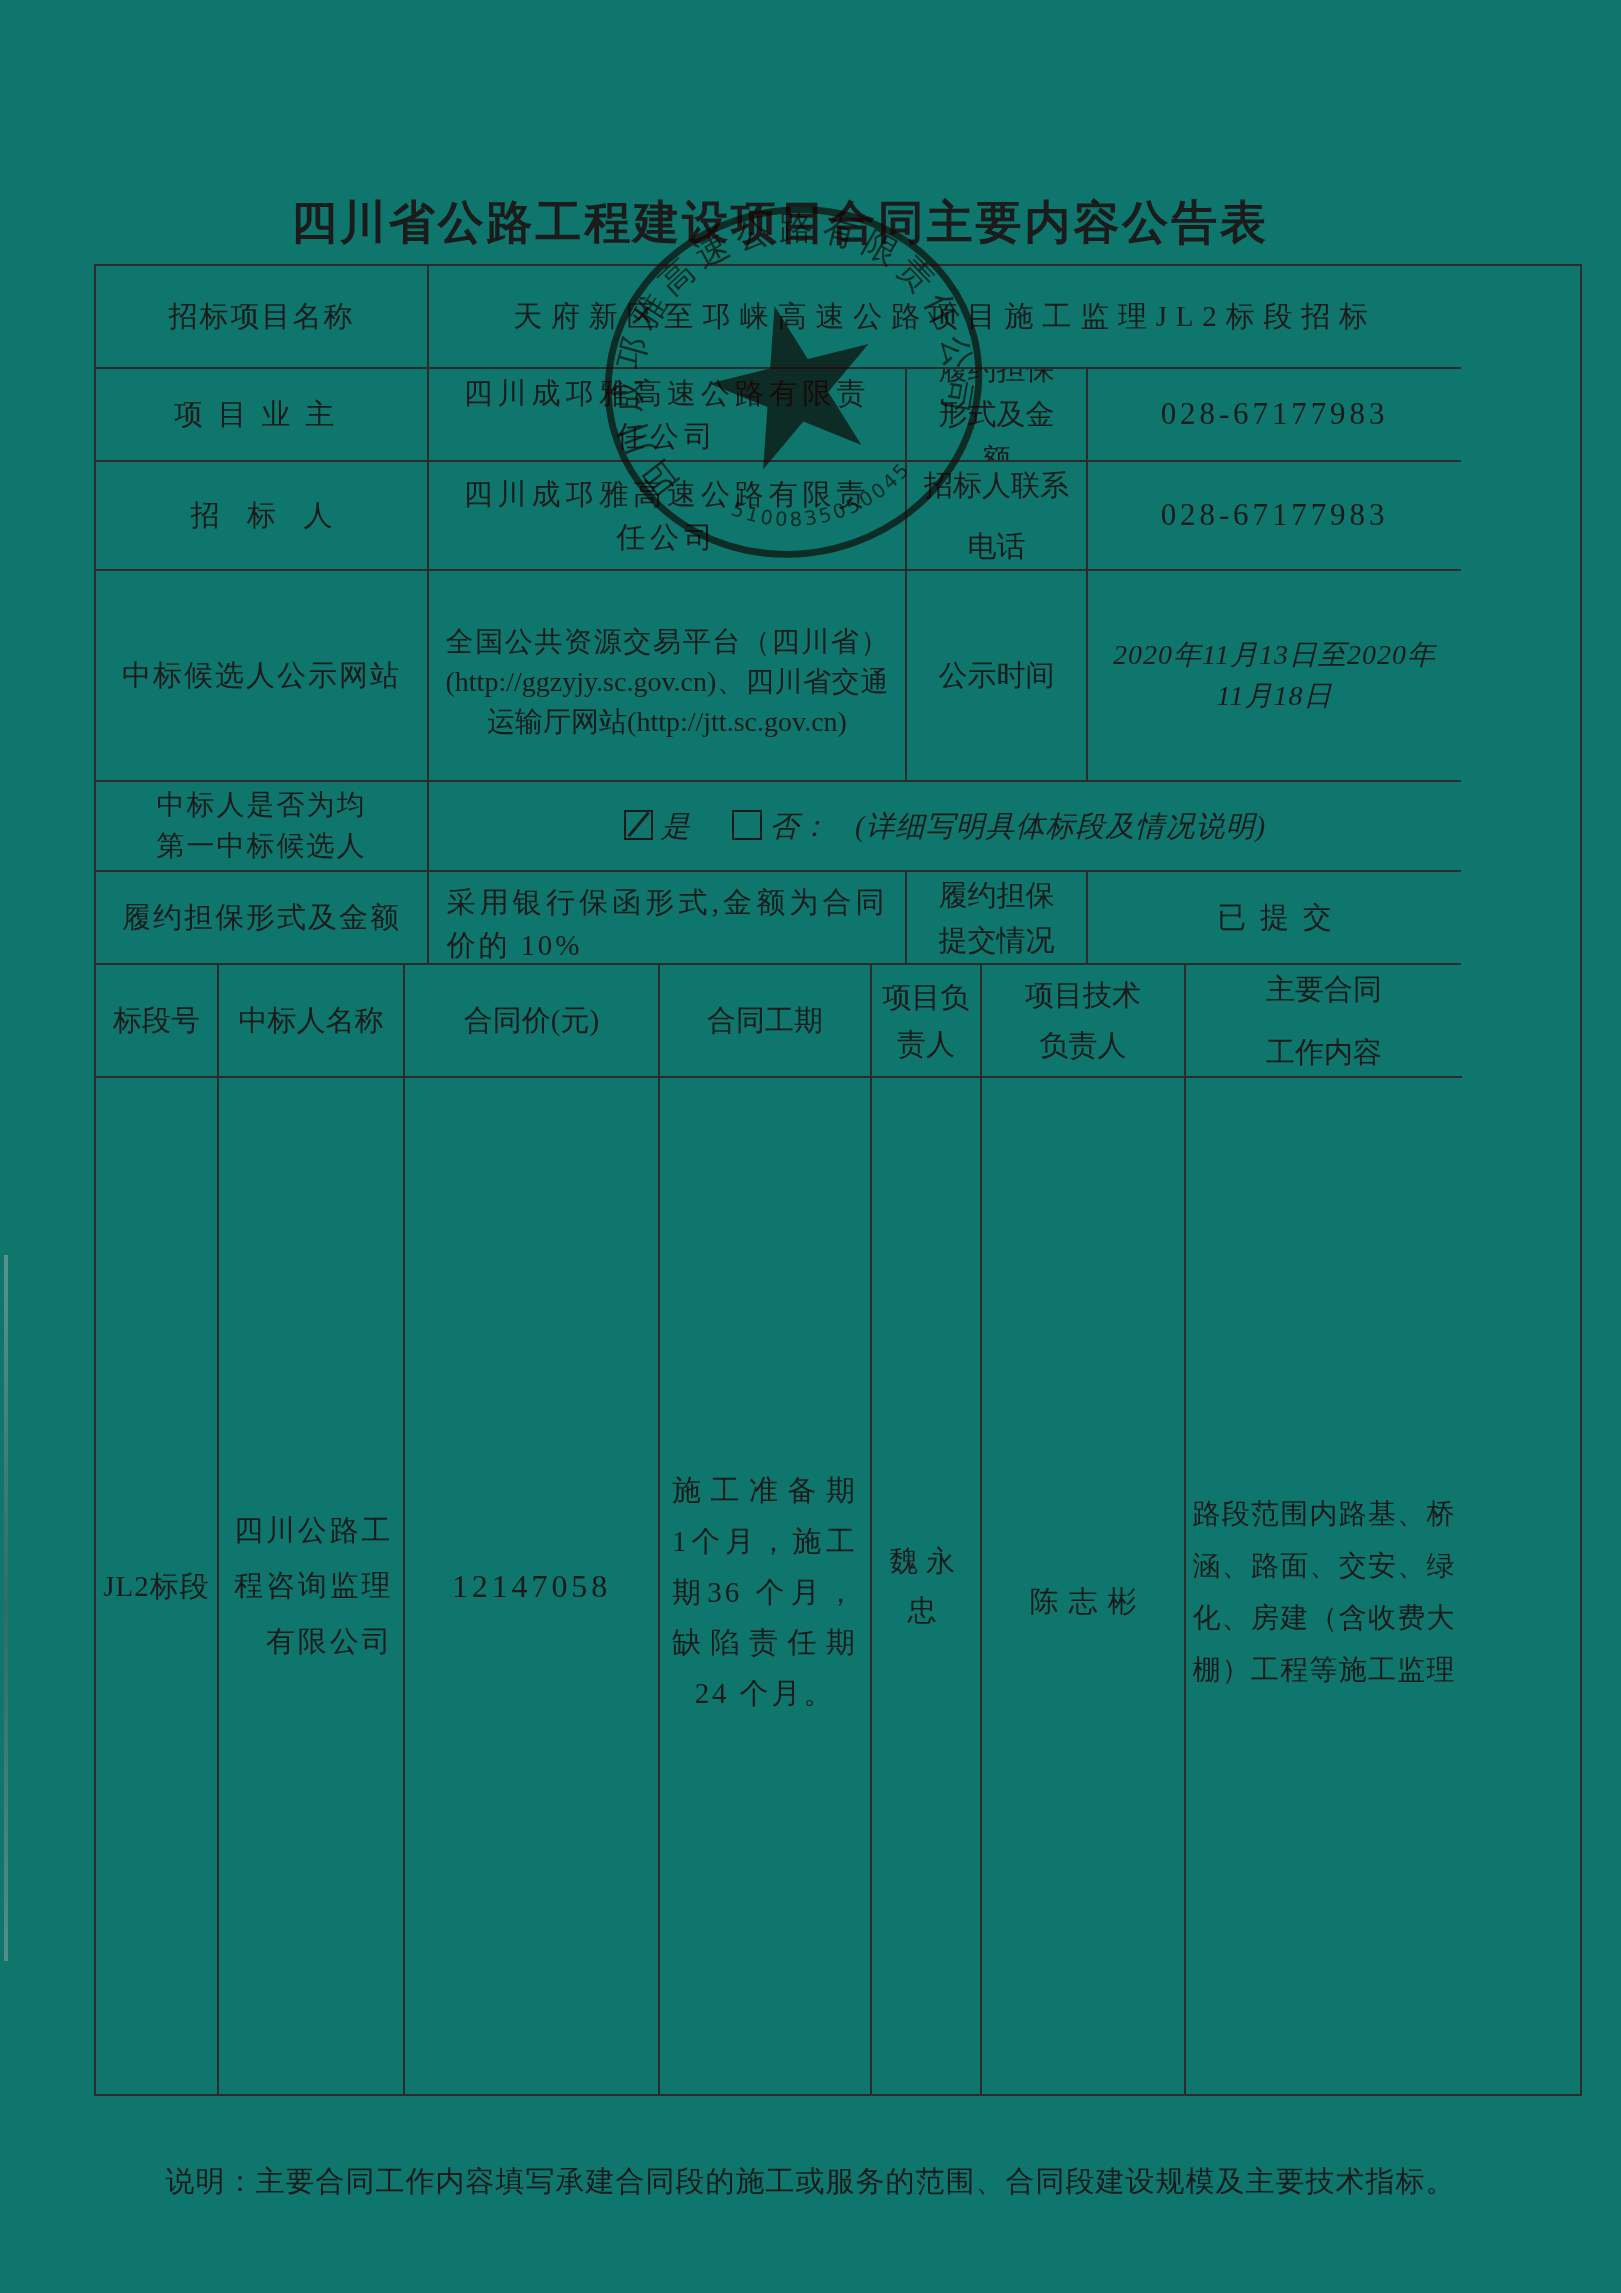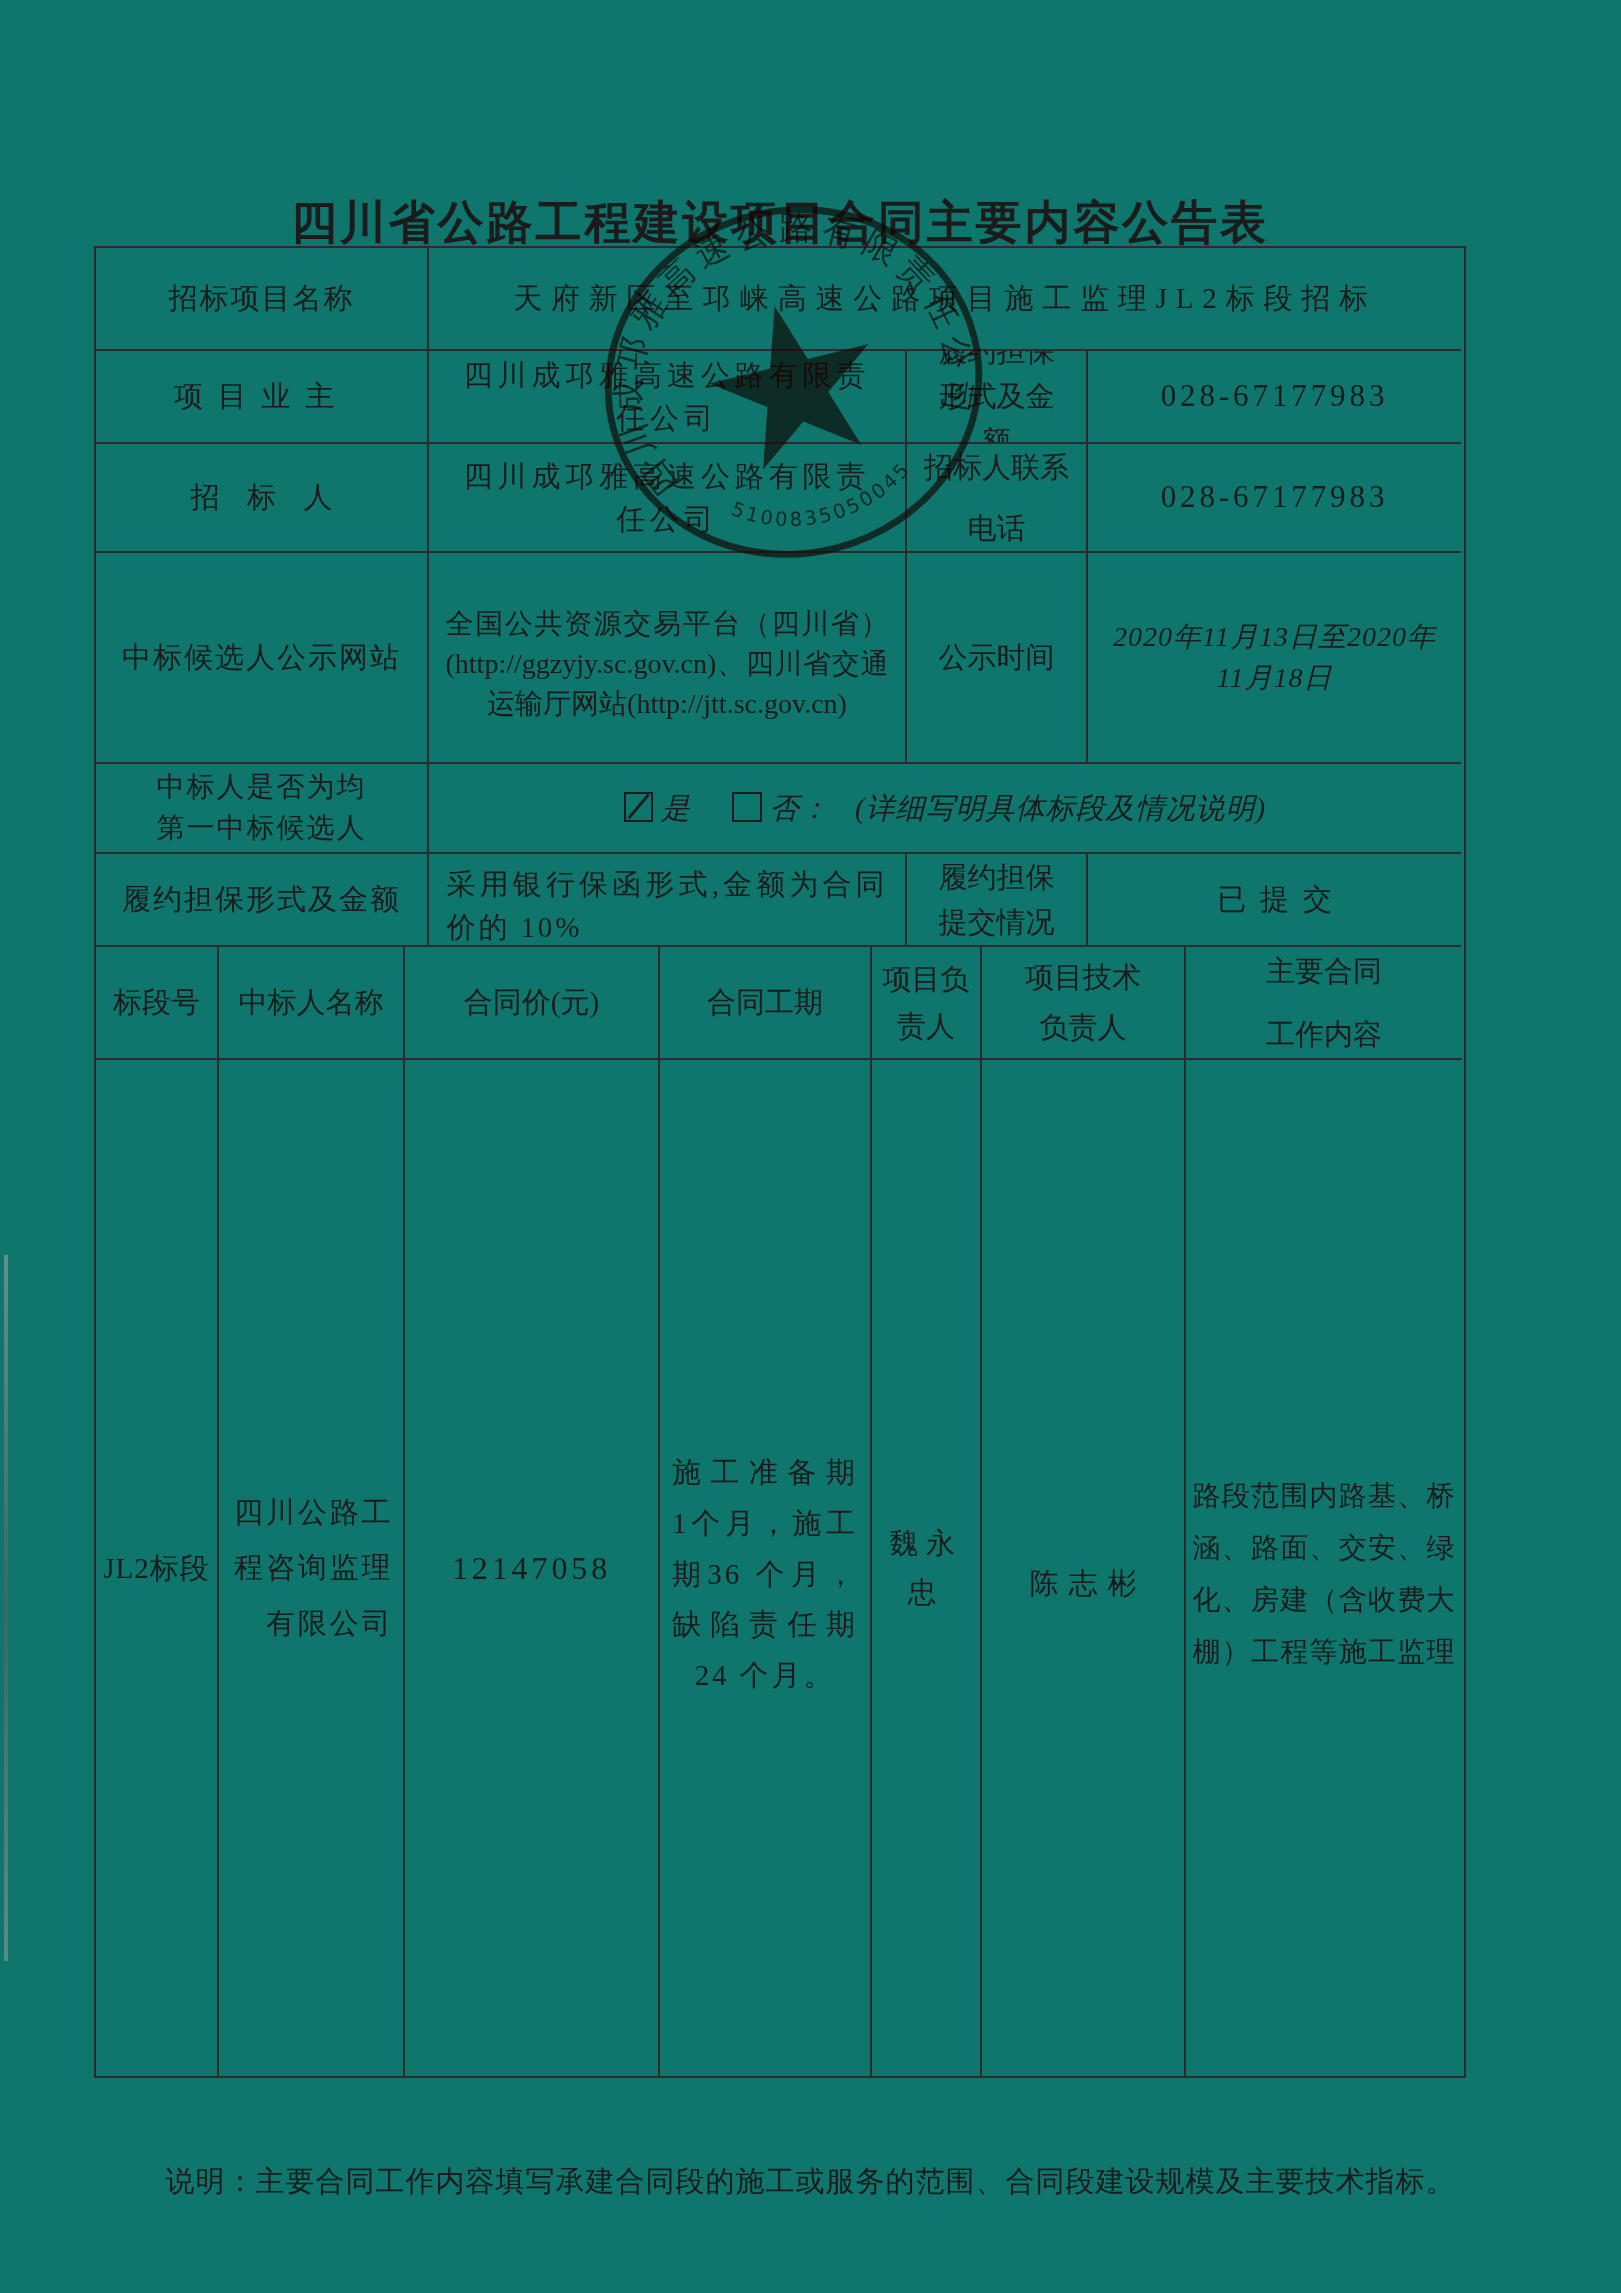--- a/index.html
+++ b/index.html
@@ -6,21 +6,21 @@
   .page{
     position:relative;width:1621px;height:2294px;background:#0f766e;
     font-family:"Liberation Serif","DejaVu Serif",serif;color:#1b1b1b;
     overflow:hidden;margin:0 auto;
   }
   .title{
     position:absolute;left:94px;top:192px;width:1372px;text-align:center;
     font-size:46px;font-weight:bold;letter-spacing:2.9px;
   }
   .tbl-outer{
-    position:absolute;left:94px;top:246px;width:1372px;
+    position:absolute;left:94px;top:264px;width:1488px;
     border:2.9px solid #2b2b2b;box-sizing:border-box;
   }
   .grid{display:grid;}
   .s1{grid-template-columns:333px 478px 181px 373px;
       grid-template-rows:103px 93px 109px 211px 90px 93px;}
   .s2{grid-template-columns:123px 186px 255px 212px 110px 204px 276px;
       grid-template-rows:113px 1016px;}
   .c{
     border-right:2px solid #2b2b2b;border-bottom:2px solid #2b2b2b;
     display:flex;align-items:center;justify-content:center;

